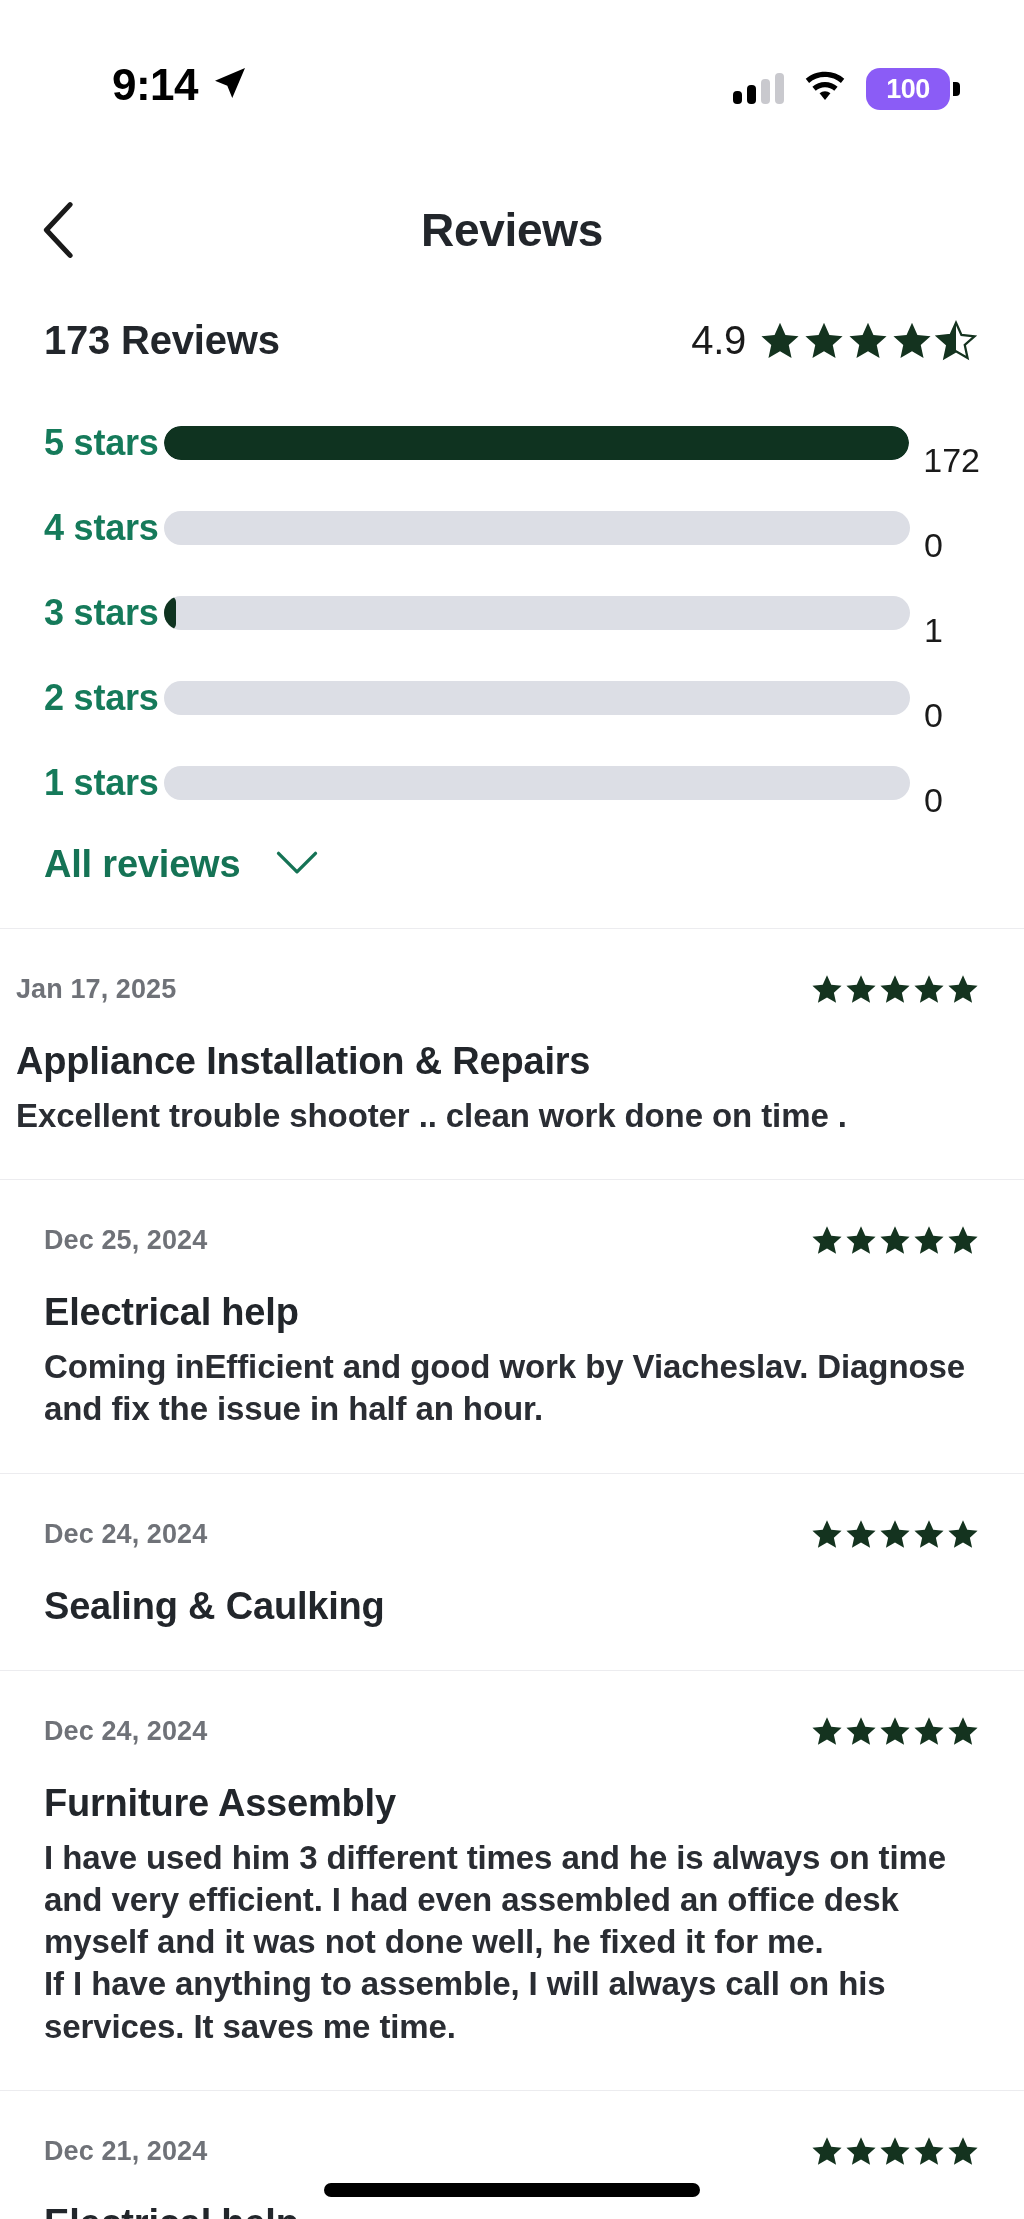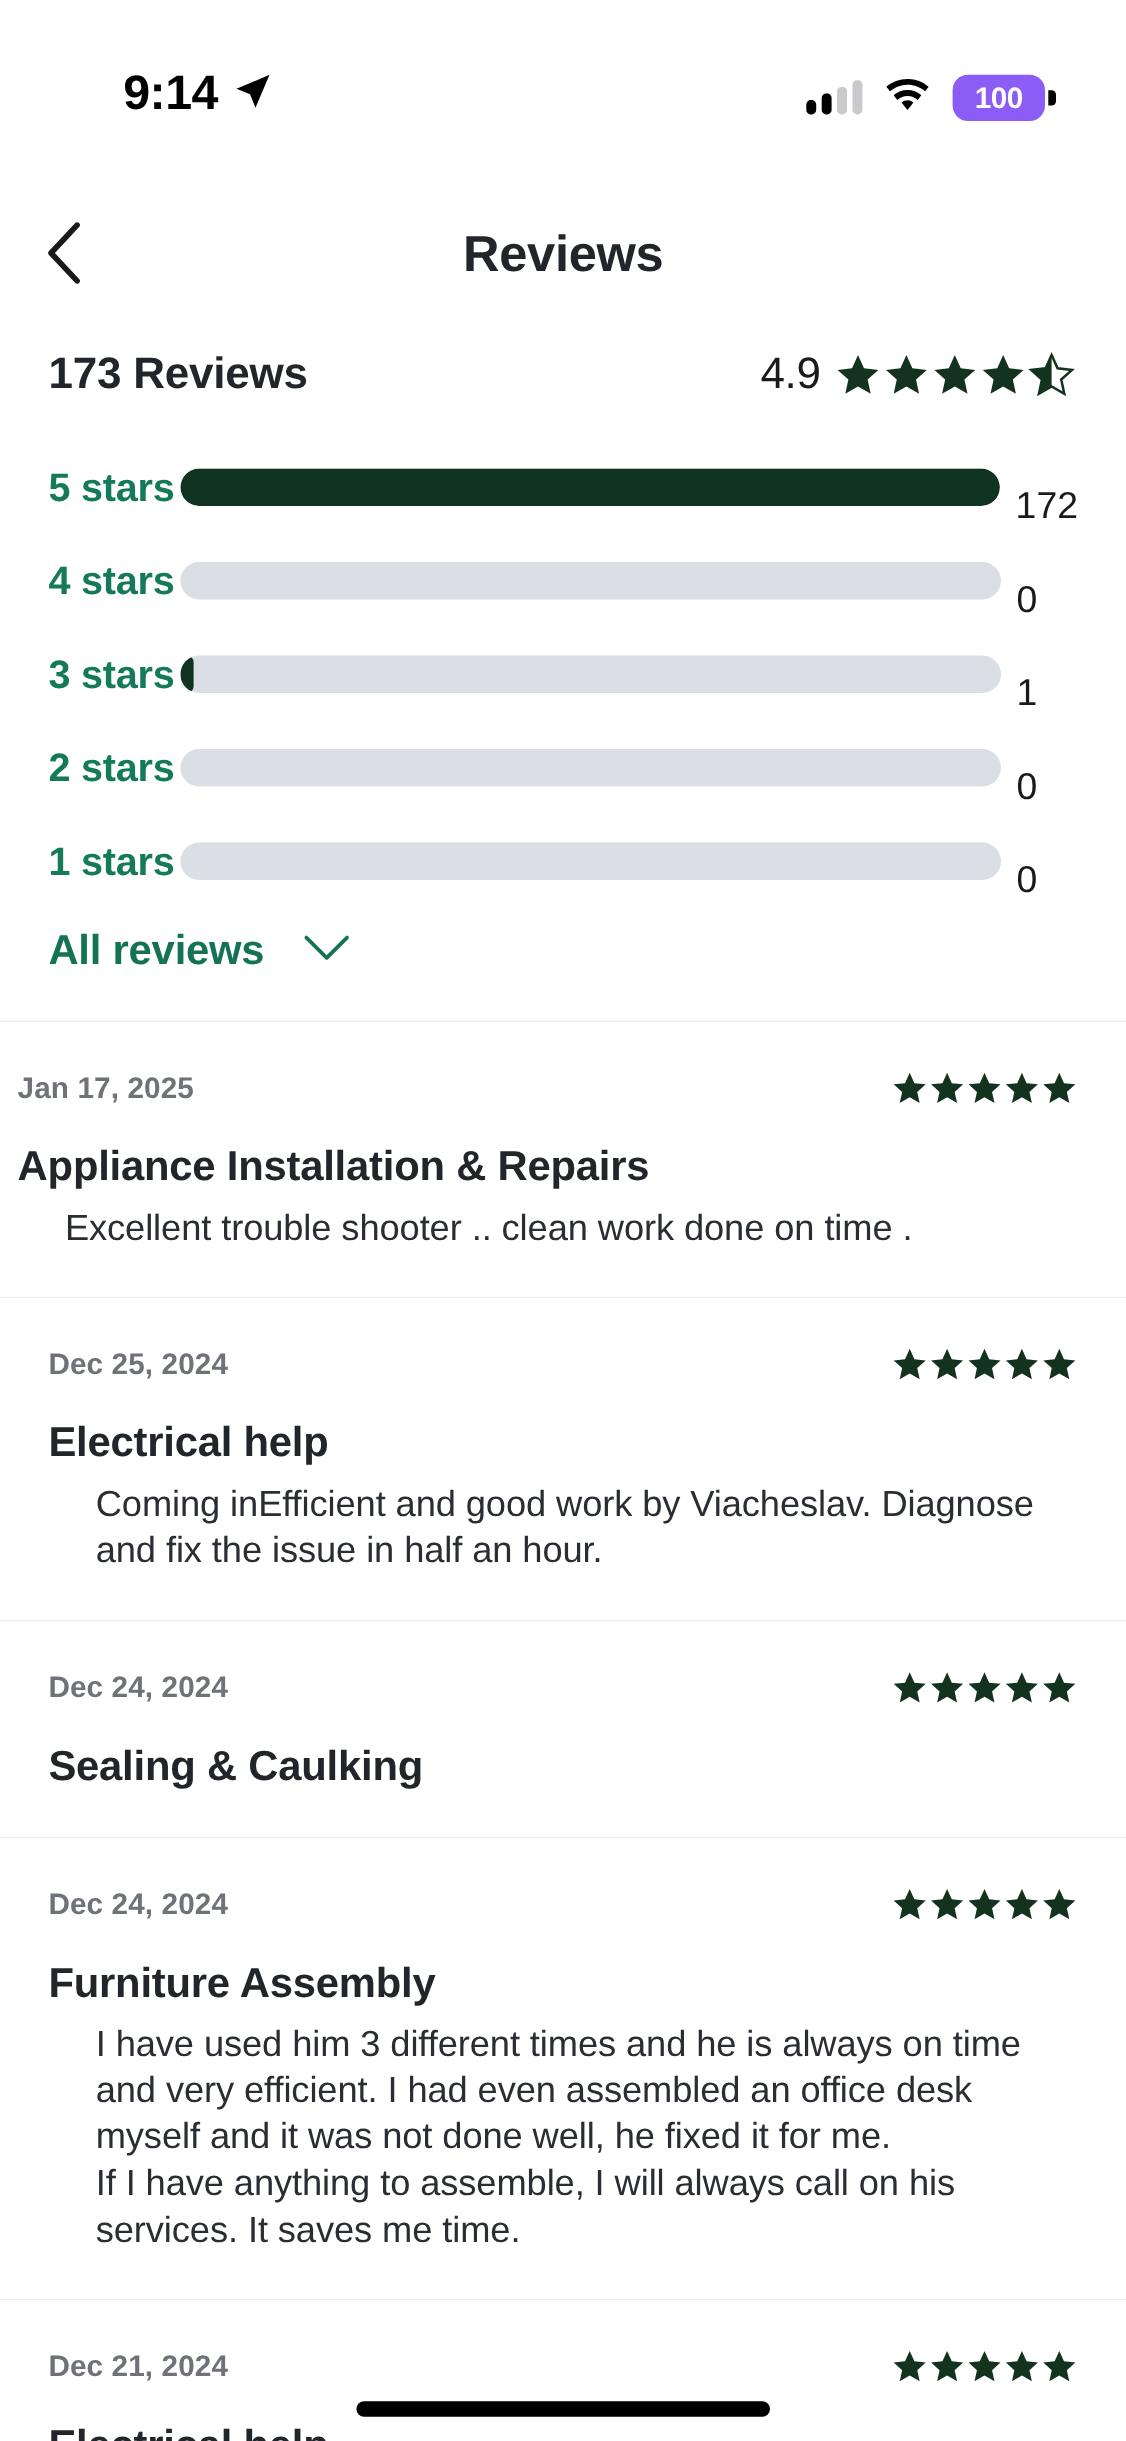--- a/index.html
+++ b/index.html
@@ -105,22 +105,22 @@
     display:flex; align-items:center; justify-content:space-between;
     margin-bottom:34px;
   }
   .review-date { font-size:27px; font-weight:700; color:#6f7278; letter-spacing:0.1px; }
   .review-stars { display:flex; align-items:center; }
   .review-title {
     font-size:38px; font-weight:700; color:#22262b; letter-spacing:-0.2px;
     margin-bottom:12px;
   }
   .review-body {
-    font-size:33px; font-weight:400; color:#2a2d33; line-height:1.28;
-    letter-spacing:-0.1px; white-space:pre-line;margin-left:43px;
+    font-size:33px; font-weight:700; color:#2a2d33; line-height:1.28;
+    letter-spacing:-0.1px; white-space:pre-line;
   }
   .review.no-body .review-title { margin-bottom:0; }
 
   
   .home-indicator {
     position:absolute; bottom:22px; left:50%; transform:translateX(-50%);
     width:376px; height:14px; border-radius:7px; background:#000;
   }
 </style>
 </head>

